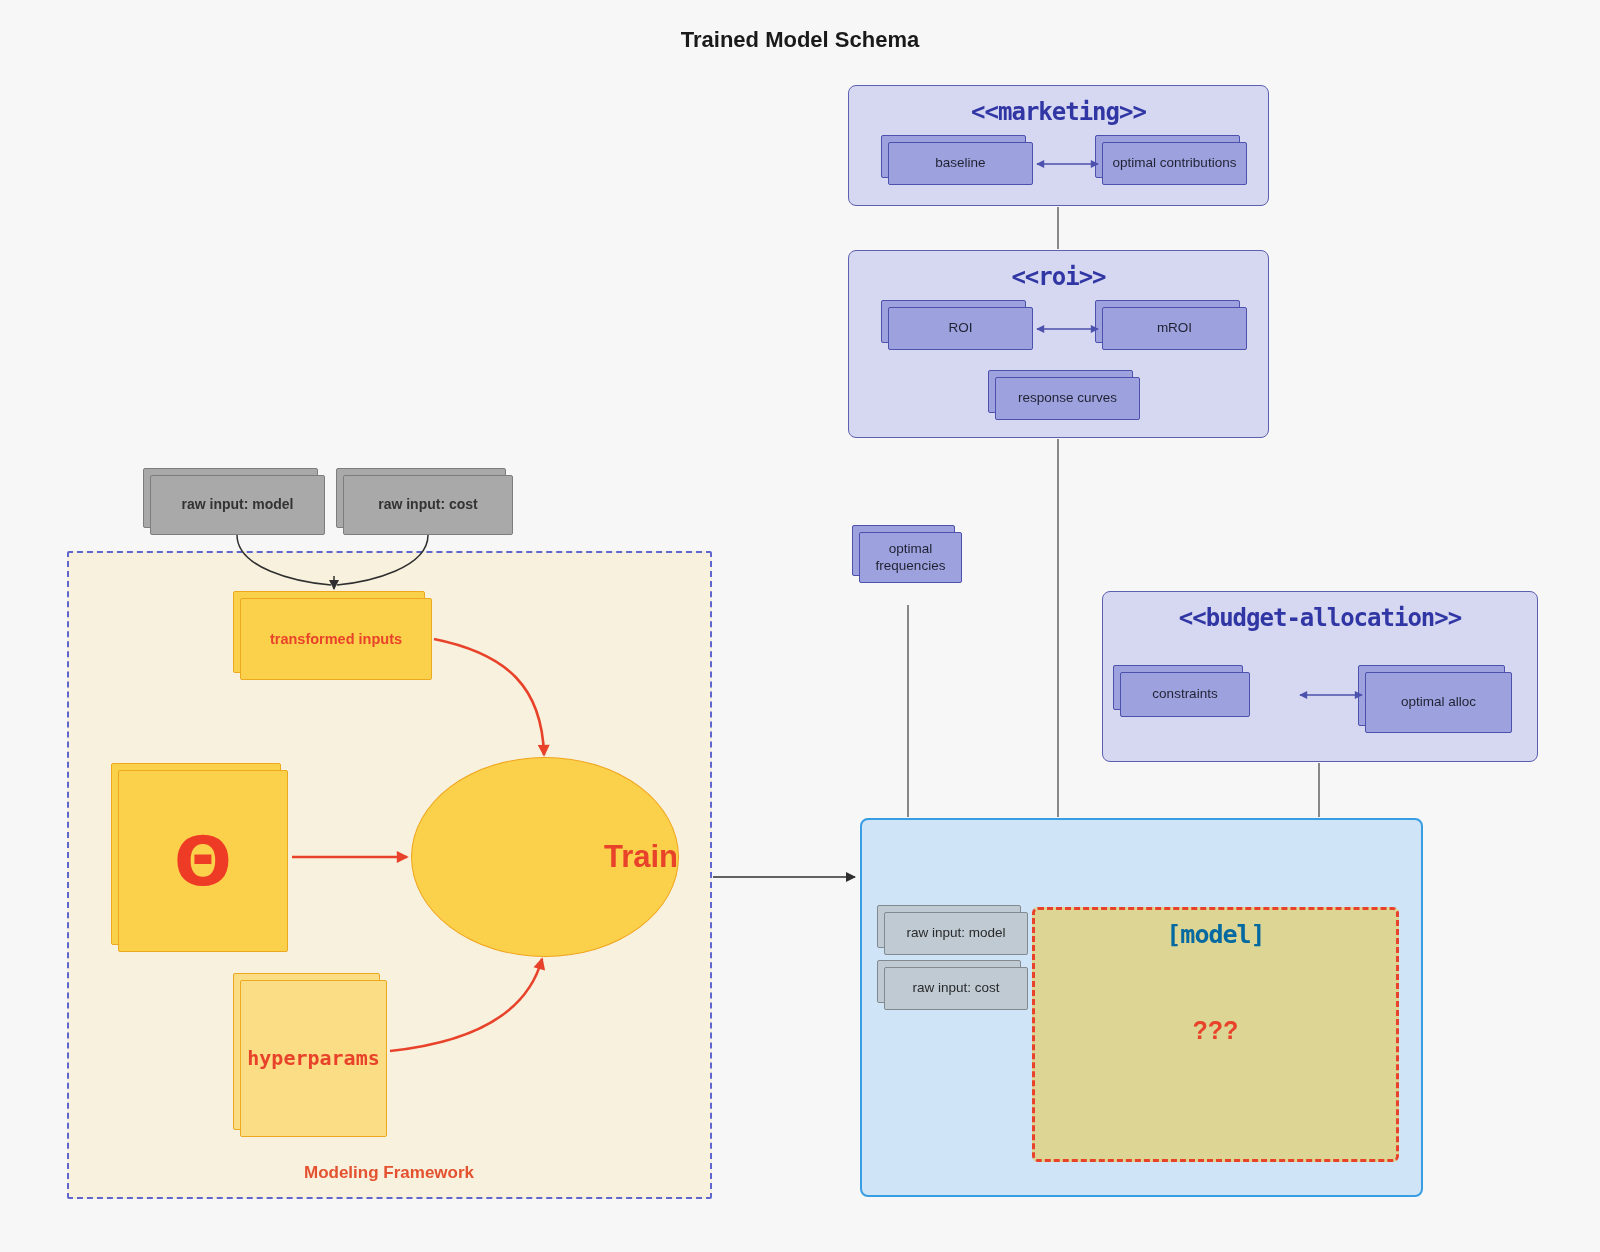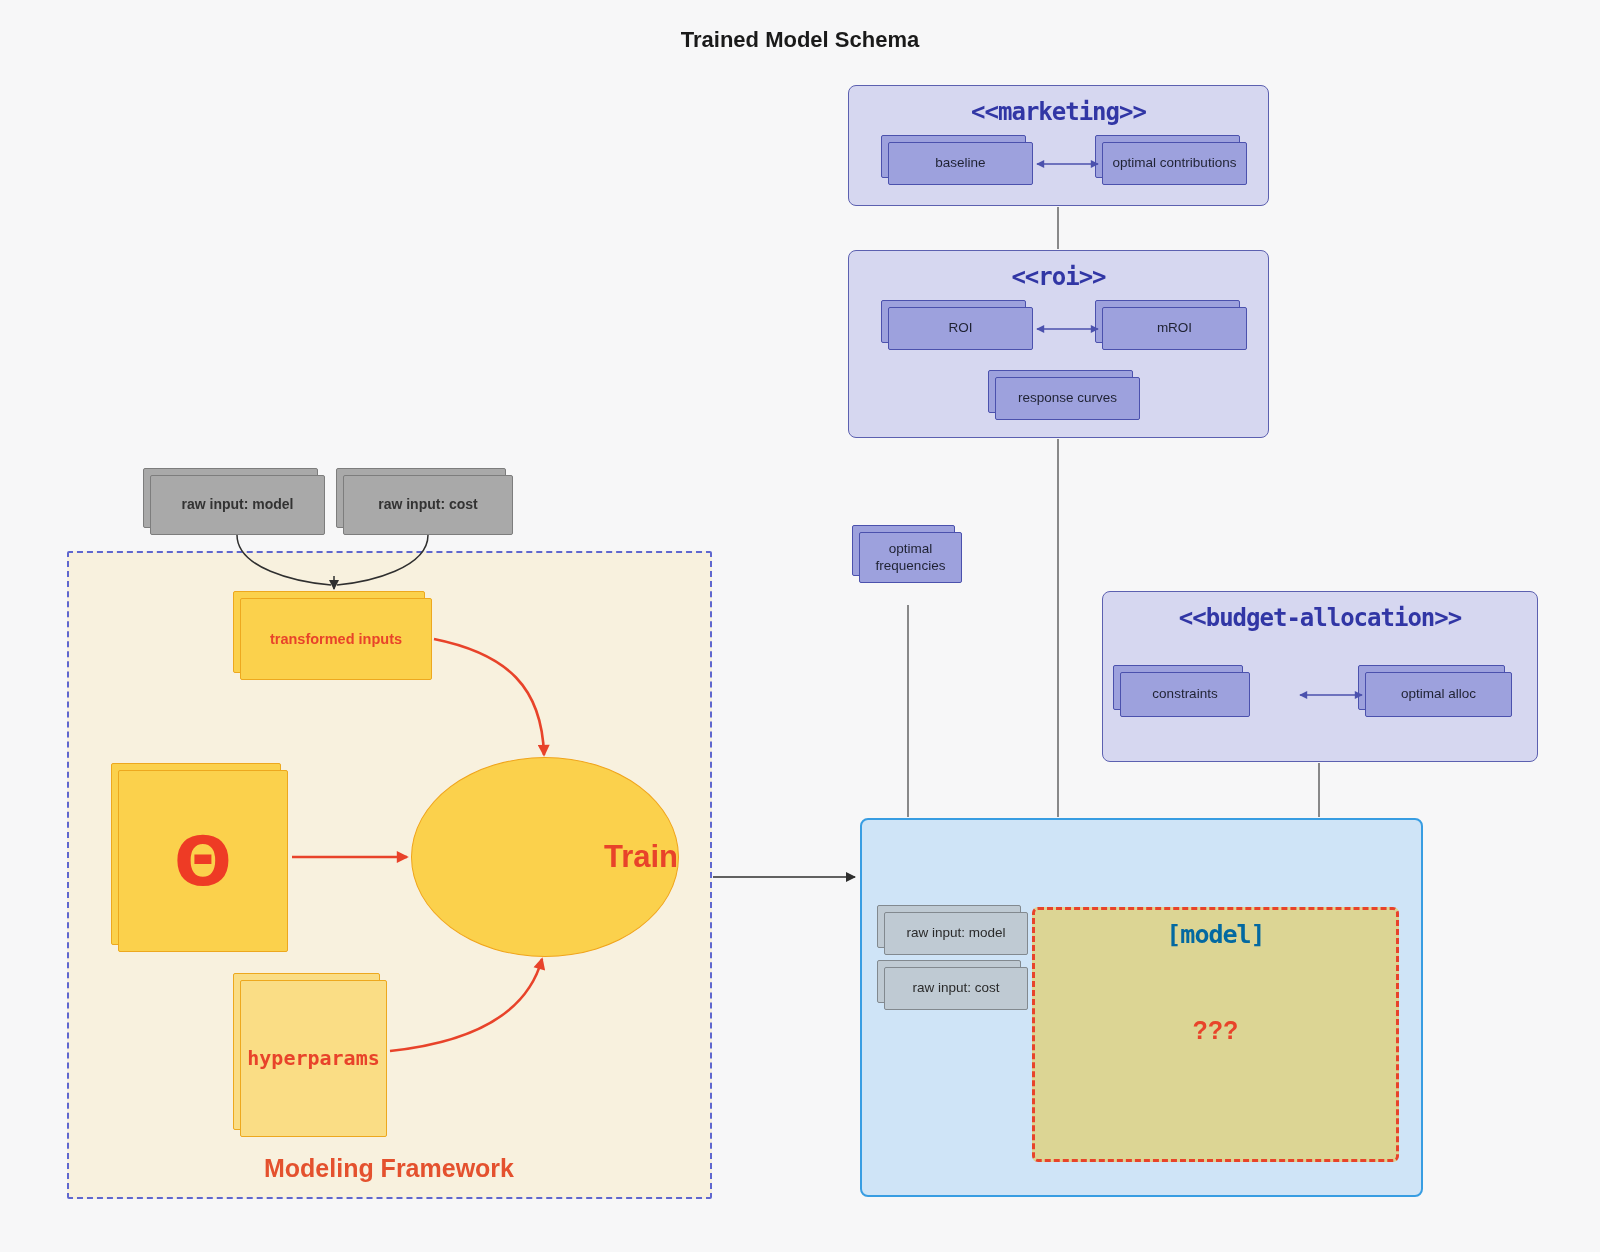--- a/index.html
+++ b/index.html
@@ -25,21 +25,21 @@
 
   
   .container{position:absolute;border-radius:8px;z-index:1;box-sizing:border-box;}
   .lav{background:var(--lavender-fill);border:1.6px solid var(--lavender-border);}
   .ctitle{position:absolute;left:0;top:12px;width:100%;text-align:center;
     font-weight:700;font-size:24px;color:var(--lavender-title);letter-spacing:-1px;}
   .mmm{background:var(--blue-fill);border:2px solid var(--blue-border);}
   .mmm .ctitle{color:var(--blue-title);font-size:23px;}
   .framework{background:var(--cream-fill);border:2px dashed var(--framework-dash);border-radius:2px;}
   .framework-label{position:absolute;left:70px;bottom:14px;width:500px;text-align:center;
-    font-size:25px;font-weight:700;color:#e4512e;}
+    font-size:17px;font-weight:700;color:#e4512e;}
 
   
   .node{position:absolute;z-index:3;}
   .node .back,.node .front{position:absolute;inset:0;border-radius:2px;box-sizing:border-box;}
   .node .back{transform:translate(-7px,-7px);}
   .node .front{display:flex;align-items:center;justify-content:center;text-align:center;
     padding:2px 6px;line-height:1.25;}
   .purple .back,.purple .front{background:var(--purple-node-fill);border:1.4px solid var(--purple-node-border);}
   .purple .front{font-size:13.5px;color:#1f2233;}
   .gray .back,.gray .front{background:var(--gray-node-fill);border:1.6px solid var(--gray-node-border);}
@@ -128,21 +128,21 @@
 
   <div class="container lav" style="left:1102px;top:591px;width:436px;height:171px">
     <div class="ctitle mono">&lt;&lt;budget-allocation&gt;&gt;</div>
   </div>
   <div class="node purple" style="left:1120px;top:672px;width:130px;height:45px">
     <div class="back"></div>
     <div class="front">
         <span>constraints</span>
       </div>
   </div>
-  <div class="node purple" style="left:1365px;top:672px;width:147px;height:45px">
+  <div class="node purple" style="left:1365px;top:672px;width:147px;height:61px">
     <div class="back"></div>
     <div class="front">
         <span>optimal alloc</span>
       </div>
   </div>
 
   <div class="container mmm" style="left:860px;top:818px;width:563px;height:379px">
     <div class="model-box" style="left:170px;top:87px;width:367px;height:255px">
       <div class="mb-title mono">[model]</div>
       <div class="mb-q">???</div>

